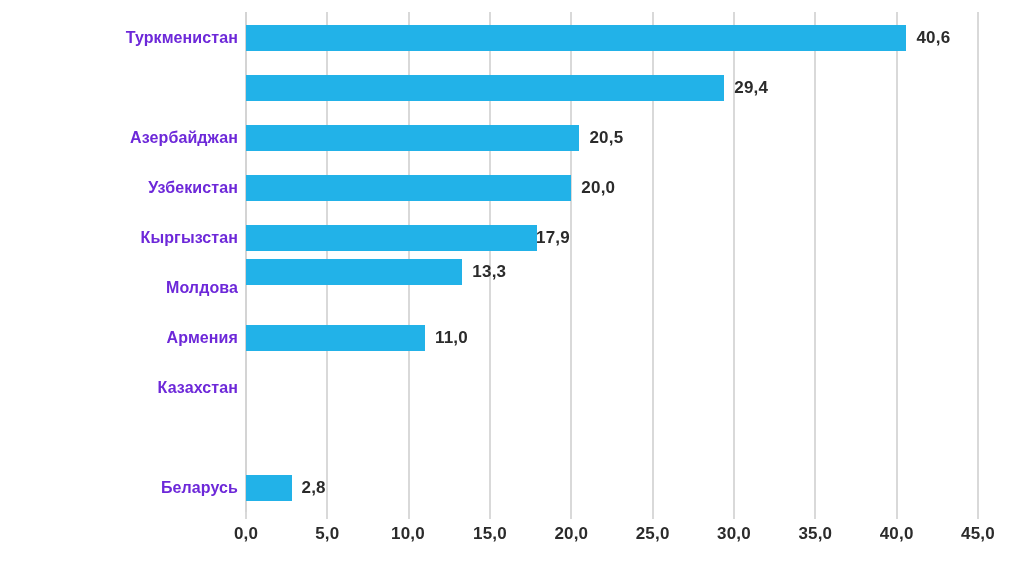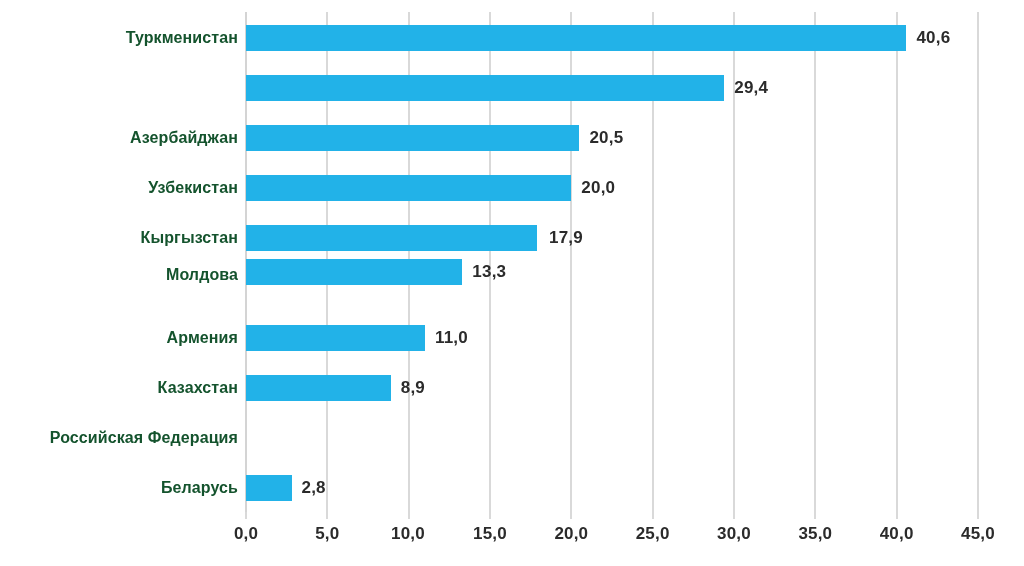--- a/index.html
+++ b/index.html
@@ -83,21 +83,21 @@
     height: 500px;
   }
   .cat-label {
     position: absolute;
     right: 0;
     height: 26px;
     line-height: 26px;
     text-align: right;
     font-size: 16px;
     font-weight: bold;
-    color: #14532d;
+    color: #6d28d9;
     white-space: nowrap;
     letter-spacing: 0.1px;
   }
 
   
   .x-axis {
     position: absolute;
     left: 246px;
     top: 512px;
     width: 732px;
@@ -124,24 +124,23 @@
 </head>
 <body>
 
 <div id="chart-root">
 
   <div class="cat-labels">
       <div class="cat-label" style="top: 13px;">Туркменистан</div>
       <div class="cat-label" style="top: 113px;">Азербайджан</div>
       <div class="cat-label" style="top: 163px;">Узбекистан</div>
       <div class="cat-label" style="top: 213px;">Кыргызстан</div>
-      <div class="cat-label" style="top: 250px; text-align: right;">Молдова</div>
+      <div class="cat-label" style="top: 263px; text-align: right;">Молдова</div>
       <div class="cat-label" style="top: 313px;">Армения</div>
       <div class="cat-label" style="top: 363px;">Казахстан</div>
-      <div class="cat-label" style="top: 413px;">Российская Федерация</div>
       <div class="cat-label" style="top: 463px;">Беларусь</div>
     </div>
 
   <div class="plot-area">
     <div class="grid-layer">
         <div class="gridline axis-zero" style="left: -1px;"></div>
         <div class="gridline" style="left: 80.3333px;"></div>
         <div class="gridline" style="left: 161.667px;"></div>
         <div class="gridline" style="left: 243px;"></div>
         <div class="gridline" style="left: 324.333px;"></div>
@@ -163,33 +162,29 @@
         <div class="bar-row" style="top: 113px;">
           <div class="bar" title="Азербайджан: 20,5" style="width: 333.467px; background: rgb(34, 178, 232);"></div>
           <div class="bar-value" style="left: 343.467px;">20,5</div>
         </div>
         <div class="bar-row" style="top: 163px;">
           <div class="bar" title="Узбекистан: 20,0" style="width: 325.333px; background: rgb(34, 178, 232);"></div>
           <div class="bar-value" style="left: 335.333px;">20,0</div>
         </div>
         <div class="bar-row" style="top: 213px;">
           <div class="bar" title="Кыргызстан: 17,9" style="width: 291.173px; background: rgb(34, 178, 232);"></div>
-          <div class="bar-value" style="left: 303px;">17,9</div>
+          <div class="bar-value" style="left: 290px;">17,9</div>
         </div>
         <div class="bar-row" style="top: 247px;">
           <div class="bar" title="Молдова: 13,3" style="width: 216.347px; background: rgb(34, 178, 232);"></div>
           <div class="bar-value" style="left: 226.347px;">13,3</div>
         </div>
         <div class="bar-row" style="top: 313px;">
           <div class="bar" title="Армения: 11,0" style="width: 178.933px; background: rgb(34, 178, 232);"></div>
           <div class="bar-value" style="left: 188.933px; text-align: center;">11,0</div>
-        </div>
-        <div class="bar-row" style="top: 363px;">
-          <div class="bar" title="Казахстан: 8,9" style="width: 144.773px; background: rgb(34, 178, 232);"></div>
-          <div class="bar-value" style="left: 154.773px;">8,9</div>
         </div>
         <div class="bar-row" style="top: 463px;">
           <div class="bar" title="Беларусь: 2,8" style="width: 45.5467px; background: rgb(34, 178, 232);"></div>
           <div class="bar-value" style="left: 55.5467px;">2,8</div>
         </div>
       </div>
   </div>
 
   <div class="x-axis">
       <div class="tick-mark" style="left: -1px;"></div>

